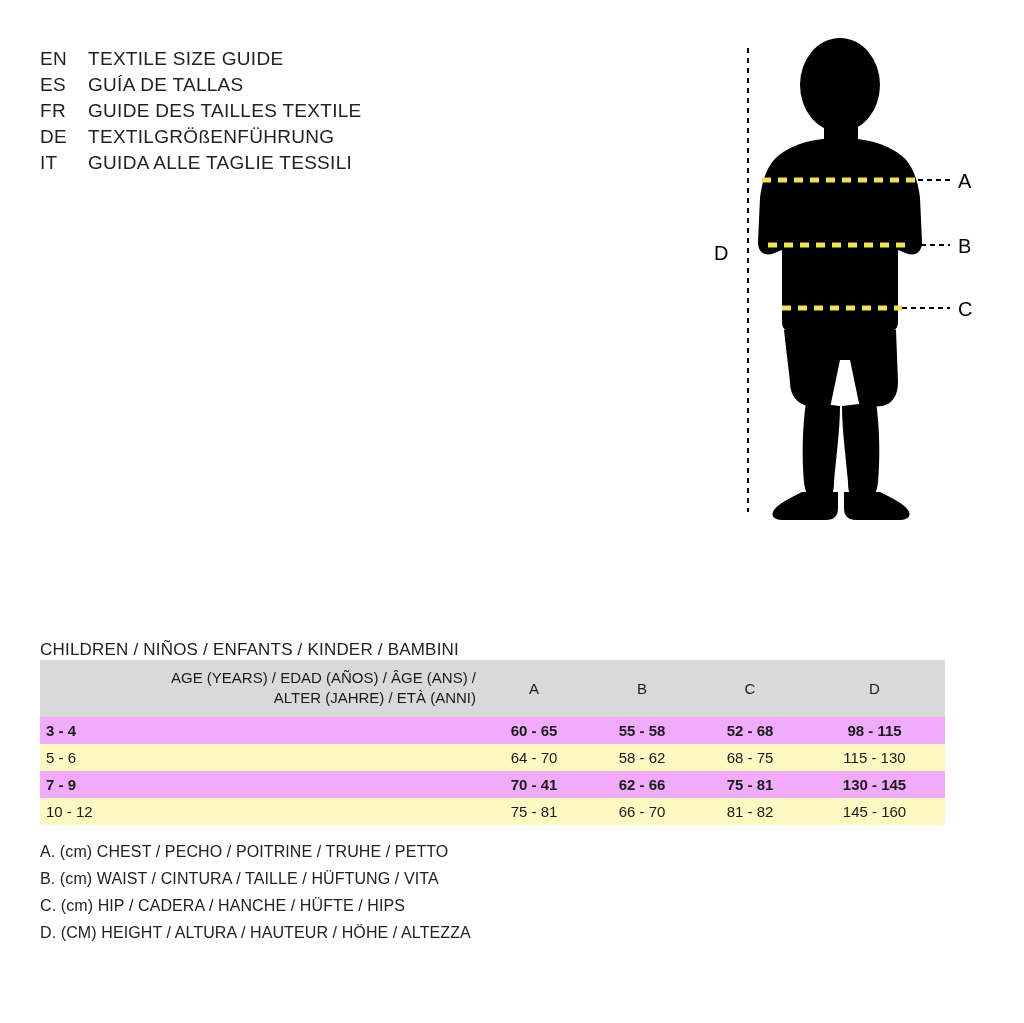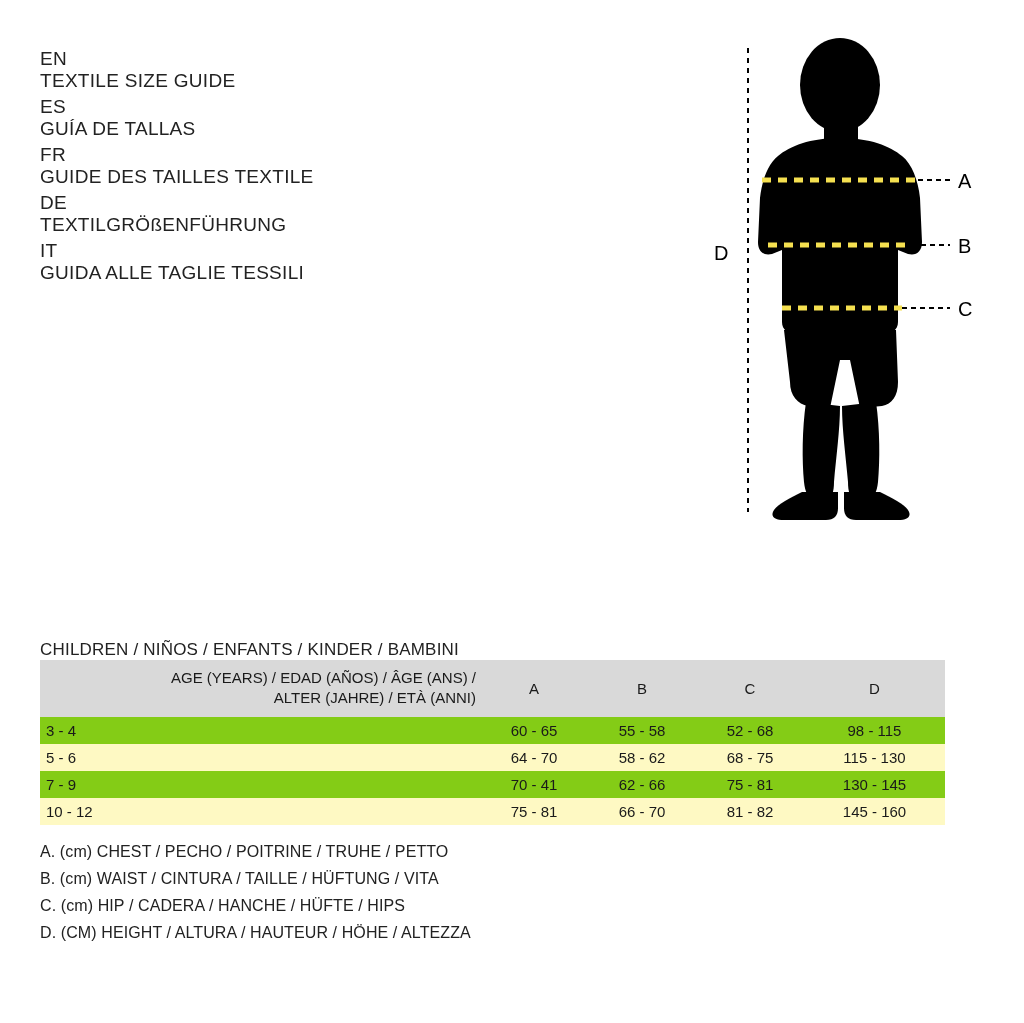--- a/index.html
+++ b/index.html
@@ -20,21 +20,20 @@
   .header {
     position: absolute;
     left: 40px;
     top: 48px;
     width: 660px;
   }
   .lang-row {
     display: flex;
     align-items: baseline;
     margin-bottom: 4px;
-    flex-direction: column;
   }
   .lang-code {
     width: 48px;
     font-size: 19px;
     letter-spacing: 0.3px;
     color: #222;
   }
   .lang-text {
     font-size: 19px;
     letter-spacing: 0.3px;
@@ -97,21 +96,22 @@
     color: #1a1a1a;
   }
   table.size-table tbody td.cell-age {
     text-align: left;
     padding-left: 6px;
   }
   table.size-table tbody tr.row-alt td {
     background: #fef9c3;
   }
   table.size-table tbody tr.row-plain td {
-    background: #84cc16;
+    background: #f0abfc;
+    font-weight: bold;
   }
 
   
   .legend {
     margin-top: 18px;
   }
   .legend-line {
     font-size: 16px;
     color: #222;
     margin-bottom: 9px;

